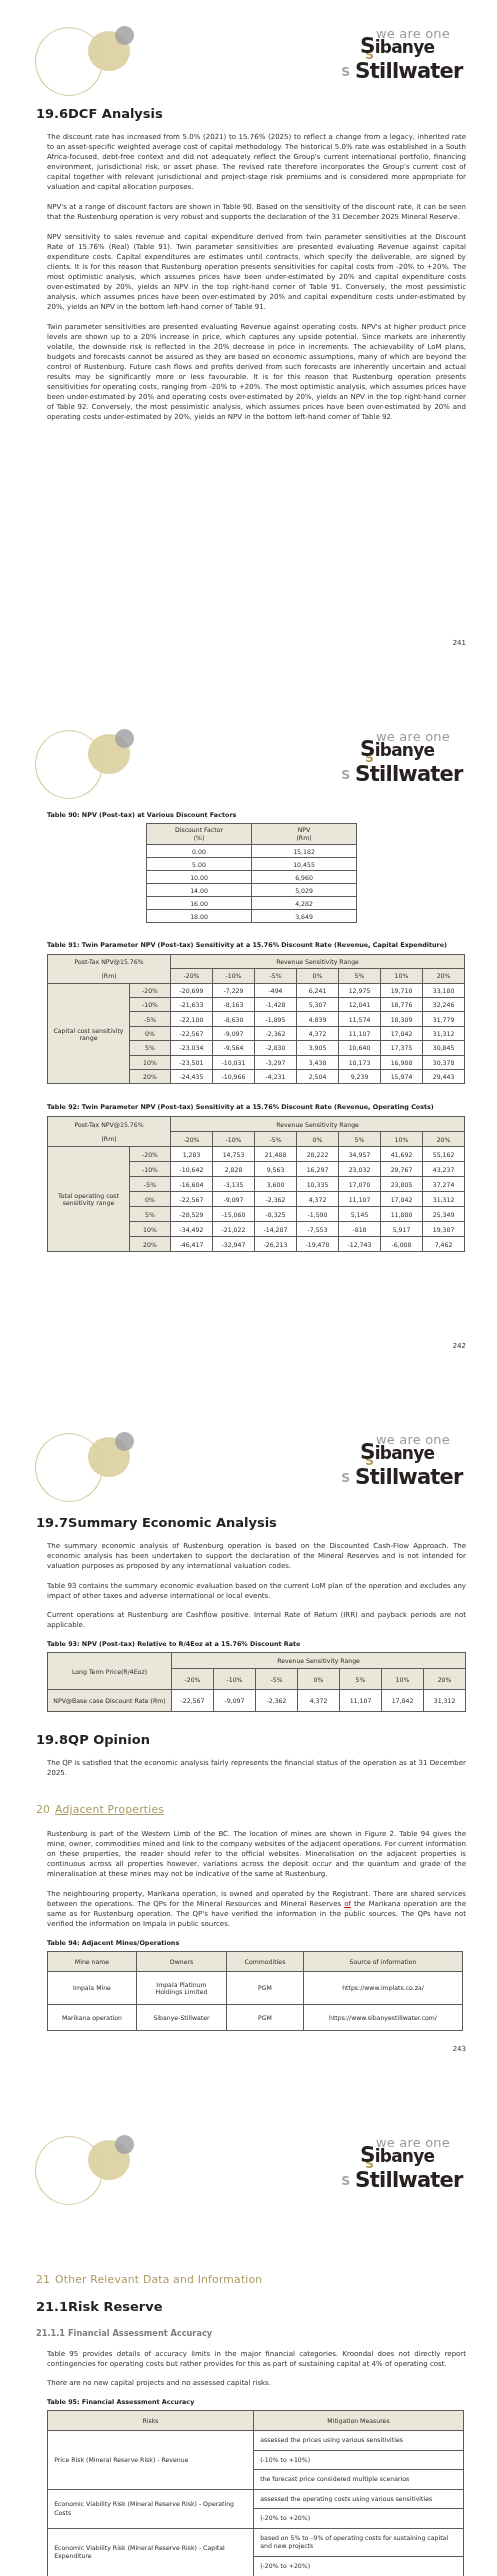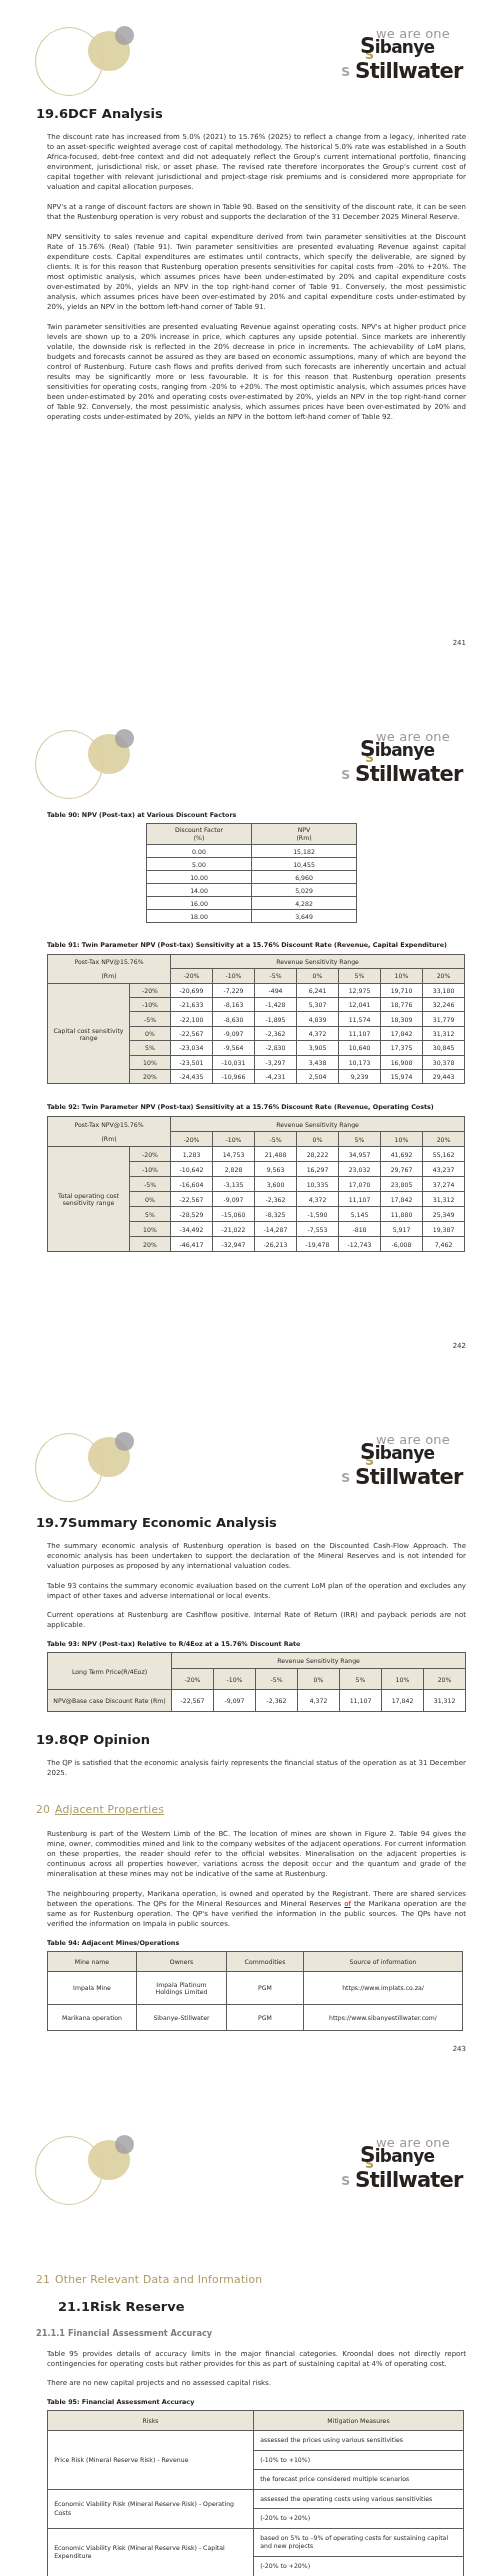--- a/index.html
+++ b/index.html
@@ -19,21 +19,21 @@
   .w1::first-letter,.w2::first-letter { font-size:21.6px; }
   .acc { position:absolute; font-size:12.4px; z-index:1; }
   .acc.gold { color:#b49d51; left:29px; top:20.6px; }
   .acc.gry  { color:#a4a4a8; left:5.2px; top:38px; }
 
   
   .h1g { font-size:10.8px; font-weight:normal; color:#ab9b65; margin:0 31px 13.4px 36px; letter-spacing:0.2px; }
   .h2b { font-size:13px; font-weight:bold; color:#242120; margin:0 31px 11.3px 36px; }
   .h3g { font-size:8.2px; font-weight:bold; color:#7f7d7a; margin:0 31px 10.3px 36px; }
   .hn { display:inline-block; }
-  .n37 { min-width:19px; } .n49 { min-width:25px; } .n60 { min-width:31px;margin-left:22px; }
+  .n37 { min-width:19px; } .n49 { min-width:25px; } .n60 { min-width:31px; }
   .n63 { min-width:32px; }
 
   
   .bp { font-size:7px; line-height:1.43; text-align:justify; margin:0 31px 9.8px 47px; color:#33302c; }
   .red { color:#c00000; text-decoration:underline; }
 
   
   .cap { font-weight:bold; font-size:6.4px; color:#232020; margin:0 31px 4.1px 47px; }
   .cap2 { padding-left:43px; text-indent:-43px; text-align:justify; }
 

